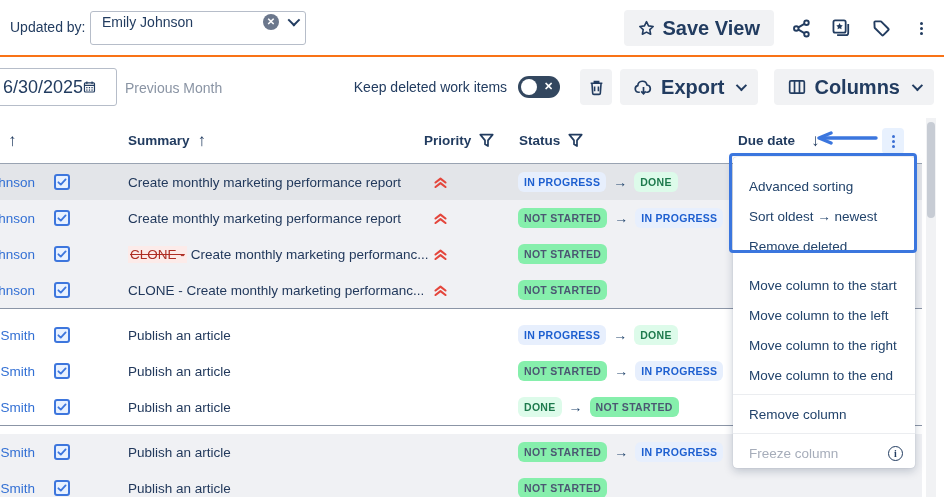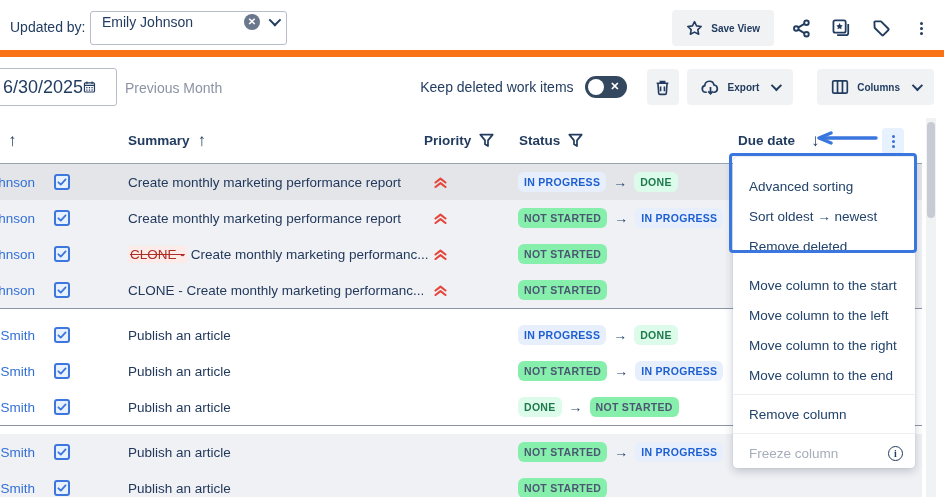--- a/index.html
+++ b/index.html
@@ -1,28 +1,28 @@
 <!DOCTYPE html>
 <html><head>
 <meta charset="utf-8">
 <style>
   * { margin:0; padding:0; box-sizing:border-box; }
   html,body { background:#fff; }
   body { font-family:"Liberation Sans", sans-serif; color:#223c60; }
   #app { position:relative; width:944px; height:497px; overflow:hidden; background:#fff; }
 
   
-  .toolbar1 { position:absolute; left:0; top:0; width:944px; height:57px; border-bottom:7px solid #f97316; background:#fff; }
+  .toolbar1 { position:absolute; left:0; top:0; width:944px; height:57px; border-bottom:2px solid #f97316; background:#fff; }
   .updated-by-label { position:absolute; left:10px; top:19px; font-size:14px; }
-  .person-select { position:absolute; left:90px; top:11px; width:197px; height:34px; border:1px solid #b6bdc9; border-radius:3px; background:#fff; display:flex; align-items:center; padding:0 8px 13px 11px; }
+  .person-select { position:absolute; left:90px; top:11px; width:216px; height:34px; border:1px solid #b6bdc9; border-radius:3px; background:#fff; display:flex; align-items:center; padding:0 8px 13px 11px; }
   .person-select .val { font-size:14px; flex:1; }
   .clear-circ { width:16px; height:16px; border-radius:50%; background:#6b778c; color:#fff; font-size:10px; line-height:16px; text-align:center; font-weight:700; margin-right:9px; }
   .chev { width:9px; height:9px; border-right:2px solid #223c60; border-bottom:2px solid #223c60; transform:rotate(45deg) translateY(-2px); }
   .tb1-right { position:absolute; right:10px; top:9px; height:38px; display:flex; align-items:center; gap:14px; }
-  .btn { display:flex; align-items:center; gap:8px; background:#f1f2f4; border-radius:4px; height:36px; padding:0 14px; font-size:10px; font-weight:700; color:#223c60; cursor:pointer; }
+  .btn { display:flex; align-items:center; gap:8px; background:#f1f2f4; border-radius:4px; height:36px; padding:0 14px; font-size:20px; font-weight:700; color:#223c60; cursor:pointer; }
   .iconbtn { width:26px; height:26px; display:flex; align-items:center; justify-content:center; cursor:pointer; }
   svg.ic { display:block; }
 
   
   .toolbar2 { position:absolute; left:0; top:58px; width:944px; height:60px; background:#fff; }
   .date-box { position:absolute; left:-60px; top:10px; width:177px; height:38px; border:1px solid #b6bdc9; border-radius:3px; display:flex; align-items:center; padding:0 20px 0 62px; justify-content:space-between; background:#fff; }
   .date-box .val { font-size:18px; }
   .prev-month { position:absolute; left:125px; top:22px; font-size:14px; color:#8a94a4; }
   .tb2-right { position:absolute; right:10px; top:11px; display:flex; align-items:center; }
   .keep-label { font-size:14px; margin-right:11px; }
@@ -154,21 +154,21 @@
         <span class="offx">✕</span>
       </div>
       <div class="sqbtn">
         <svg class="ic" width="17" height="17" viewBox="0 0 16 16">
             <g stroke="#223c60" stroke-width="1.5" fill="none">
               <path d="M2.5 4h11M6 4V2.5h4V4M3.7 4l.7 9.3c0 .7.6 1.2 1.2 1.2h4.8c.6 0 1.2-.5 1.2-1.2L12.3 4"></path>
               <path d="M6.2 7v4.5M9.8 7v4.5"></path>
             </g>
           </svg>
       </div>
-      <div class="btn" style="margin-right:24px;">
+      <div class="btn" style="margin-right:16px;">
         <svg class="ic" width="19" height="19" viewBox="0 0 18 18">
             <g stroke="#223c60" stroke-width="1.6" fill="none">
               <path d="M5.5 13.5H4.3A3.2 3.2 0 0 1 3.6 7.2a4.4 4.4 0 0 1 8.7-.6 3.5 3.5 0 0 1 .4 6.9h-1.2"></path>
               <path d="M9 8.5v6.3M6.8 12.6l2.2 2.3 2.2-2.3"></path>
             </g>
           </svg>
         <span>Export</span>
         <span class="chev2"></span>
       </div>
       <div class="btn">

